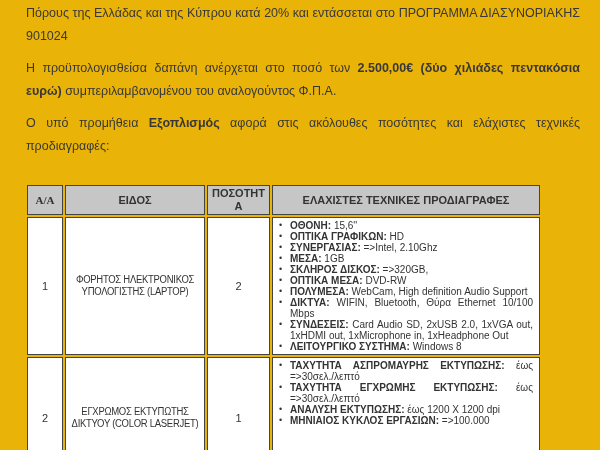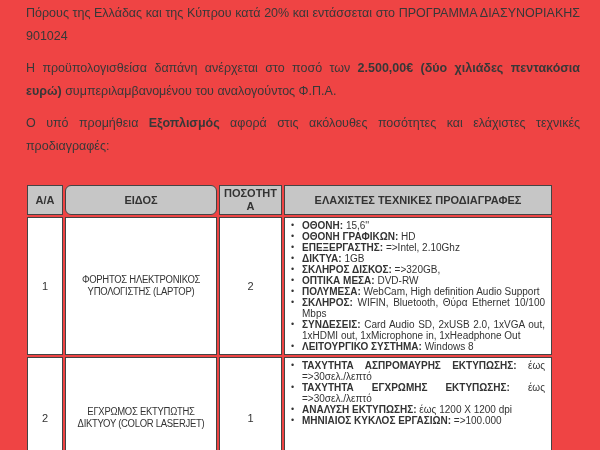--- a/index.html
+++ b/index.html
@@ -3,21 +3,21 @@
 <meta charset="utf-8">
 <style>
   * { box-sizing: border-box; margin: 0; padding: 0; }
   html, body { background: #ffffff; }
   body { font-family: "Liberation Sans", "DejaVu Sans", sans-serif; }
   .page {
     position: relative;
     width: 600px;
     height: 450px;
     overflow: hidden;
-    background: #ef4444;
+    background: #eab308;
     color: #383838;
   }
   .paras {
     position: absolute;
     left: 26px;
     top: 2px;
     width: 554px;
     font-size: 12.5px;
   }
   .para { margin: 0 0 9px 0; }
@@ -47,22 +47,22 @@
   .spec-table th {
     background: #c6c6c6;
     font-weight: bold;
     font-size: 11px;
     line-height: 13px;
     text-align: center;
     vertical-align: middle;
     height: 30px;
     padding: 1px 0;
   }
-  .col-aa   { width: 36px; }
-  .col-item { width: 152px; border-radius: 6px; }
+  .col-aa   { width: 36px; font-family: Liberation Serif, serif; }
+  .col-item { width: 140px; }
   .col-qty  { width: 63px; }
   .col-specs{ width: 268px; margin-left: 8px; }
   .qty-wrap {
     display: inline-block;
     max-width: 57px;
     word-break: break-all;
   }
   td.cell-center {
     text-align: center;
     vertical-align: middle;
@@ -126,27 +126,27 @@
     <tbody id="table-body">
         <tr>
           <td class="cell-center cell-aa">1</td>
           <td class="cell-center cell-item">
             <div class="item-line">ΦΟΡΗΤΟΣ ΗΛΕΚΤΡΟΝΙΚΟΣ</div>
             <div class="item-line">ΥΠΟΛΟΓΙΣΤΗΣ (LAPTOP)</div>
           </td>
           <td class="cell-center cell-qty">2</td>
           <td class="cell-specs">
             <div class="spec-item"><span class="bullet">•</span><span class="b">ΟΘΟΝΗ:</span> <span>15,6''</span></div>
-            <div class="spec-item"><span class="bullet">•</span><span class="b">ΟΘΟΝΗ ΓΡΑΦΙΚΩΝ:</span> <span>HD</span></div>
-            <div class="spec-item"><span class="bullet">•</span><span class="b">ΕΠΕΞΕΡΓΑΣΤΗΣ:</span> <span>=&gt;Intel, 2.10Ghz</span></div>
-            <div class="spec-item"><span class="bullet">•</span><span class="b">ΔΙΚΤΥΑ:</span> <span>1GB</span></div>
+            <div class="spec-item"><span class="bullet">•</span><span class="b">ΟΠΤΙΚΑ ΓΡΑΦΙΚΩΝ:</span> <span>HD</span></div>
+            <div class="spec-item"><span class="bullet">•</span><span class="b">ΣΥΝΕΡΓΑΣΙΑΣ:</span> <span>=&gt;Intel, 2.10Ghz</span></div>
+            <div class="spec-item"><span class="bullet">•</span><span class="b">ΜΕΣΑ:</span> <span>1GB</span></div>
             <div class="spec-item"><span class="bullet">•</span><span class="b">ΣΚΛΗΡΟΣ ΔΙΣΚΟΣ:</span> <span>=&gt;320GB,</span></div>
             <div class="spec-item"><span class="bullet">•</span><span class="b">ΟΠΤΙΚΑ ΜΕΣΑ:</span> <span>DVD-RW</span></div>
             <div class="spec-item"><span class="bullet">•</span><span class="b">ΠΟΛΥΜΕΣΑ:</span> <span>WebCam, High definition Audio Support</span></div>
-            <div class="spec-item"><span class="bullet">•</span><span class="b">ΣΚΛΗΡΟΣ:</span> <span>WIFIN, Bluetooth, Θύρα Ethernet 10/100 Mbps</span></div>
+            <div class="spec-item"><span class="bullet">•</span><span class="b">ΔΙΚΤΥΑ:</span> <span>WIFIN, Bluetooth, Θύρα Ethernet 10/100 Mbps</span></div>
             <div class="spec-item"><span class="bullet">•</span><span class="b">ΣΥΝΔΕΣΕΙΣ:</span> <span>Card Audio SD, 2xUSB 2.0, 1xVGA out, 1xHDMI out, 1xMicrophone in, 1xHeadphone Out</span></div>
             <div class="spec-item"><span class="bullet">•</span><span class="b">ΛΕΙΤΟΥΡΓΙΚΟ ΣΥΣΤΗΜΑ:</span> <span>Windows 8</span></div>
           </td>
         </tr>
         <tr>
           <td class="cell-center cell-aa">2</td>
           <td class="cell-center cell-item">
             <div class="item-line">ΕΓΧΡΩΜΟΣ ΕΚΤΥΠΩΤΗΣ</div>
             <div class="item-line">ΔΙΚΤΥΟΥ (COLOR LASERJET)</div>
           </td>

